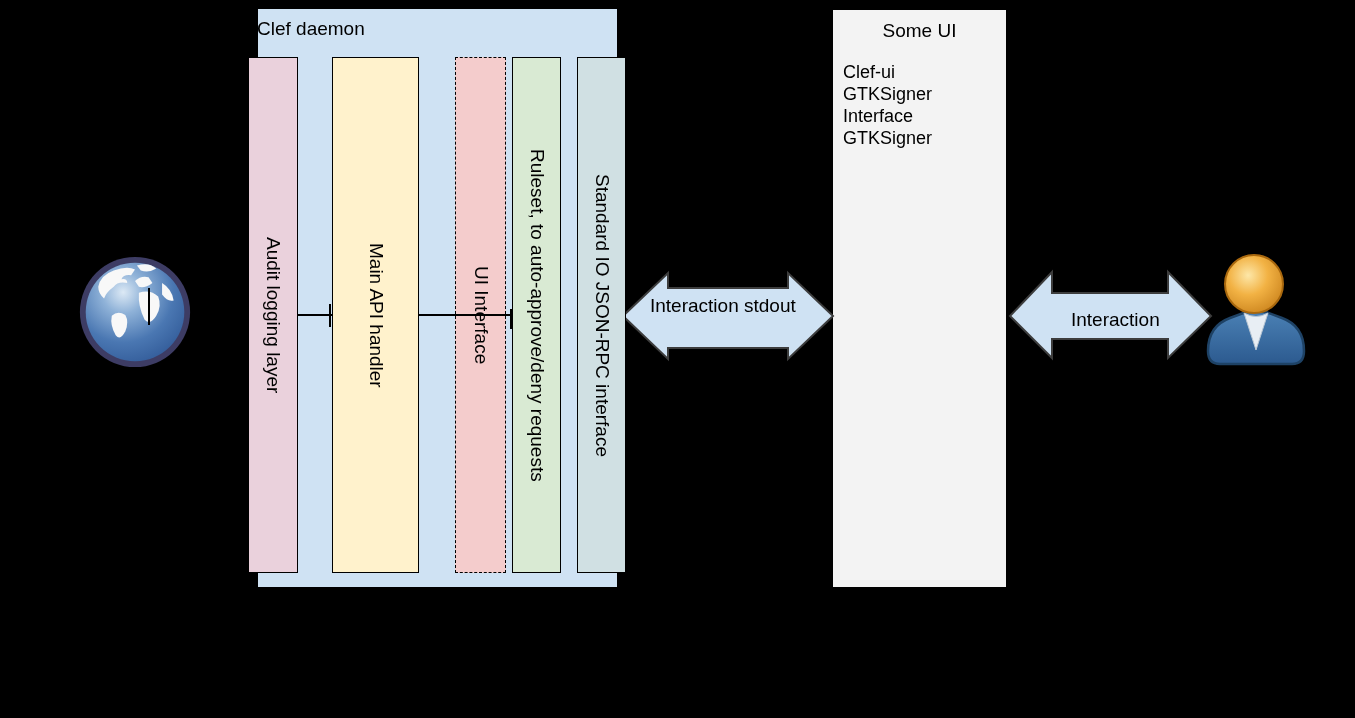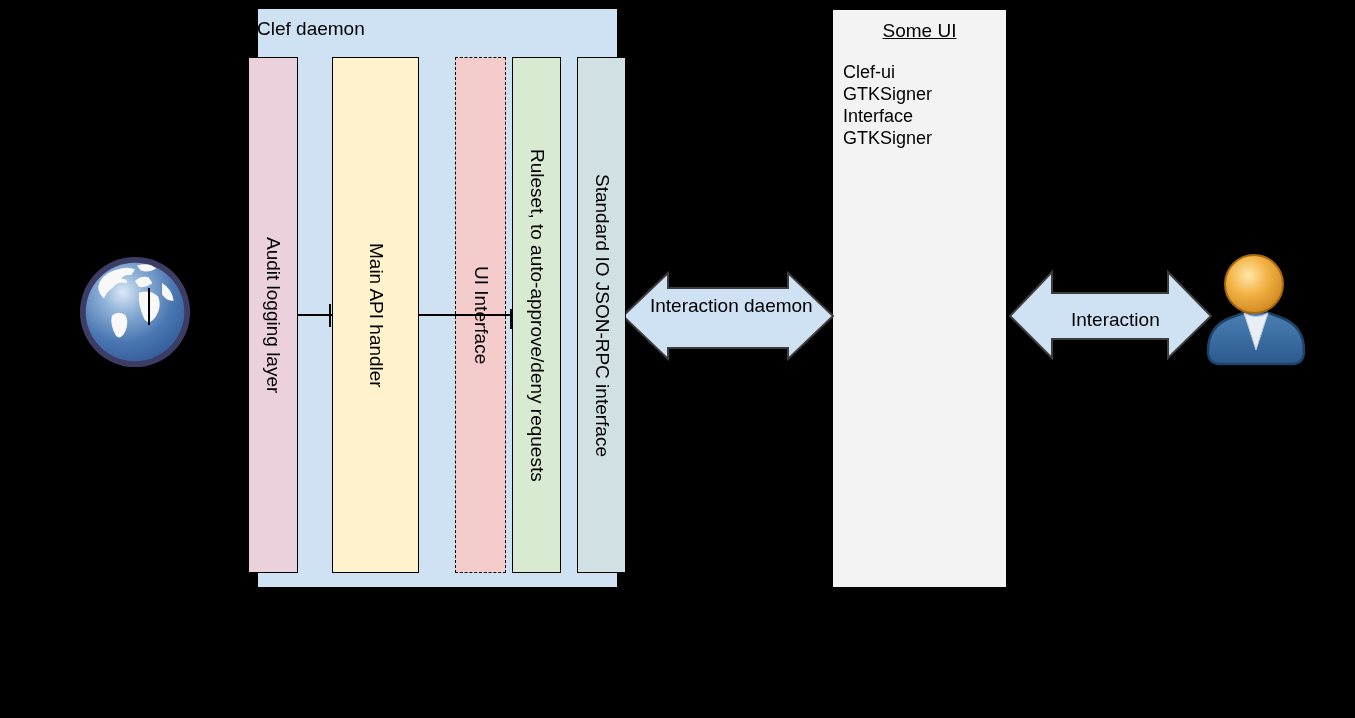--- a/index.html
+++ b/index.html
@@ -62,21 +62,21 @@
   }
 
   
   #some-ui-box{
     left:832px;top:9px;width:175px;height:579px;
     border:1.5px solid #000;box-sizing:border-box;
     z-index:1;
   }
   #some-ui-title{
     left:832px;top:20px;width:175px;
-    text-align:center;font-size:19px;z-index:2;text-decoration:underline;
+    text-align:center;font-size:19px;z-index:2;
   }
   #some-ui-list{
     left:843px;top:61px;width:160px;
     font-size:18px;line-height:22px;z-index:2;
   }
   #some-ui-list .ui-item{display:block;}
 
   
   #globe-wrap {left:77px;top:254px;width:116px;height:116px;}
   #person-wrap{left:1206px;top:252px;width:100px;height:115px;}
@@ -129,21 +129,21 @@
   <span class="vlabel">Ruleset, to auto-approve/deny requests</span>
 </div>
 <div class="abs col" id="col-stdio" style="background: rgb(208, 224, 227);">
   <span class="vlabel">Standard IO JSON-RPC interface</span>
 </div>
 
 <svg class="abs" id="arrow-left-svg" width="218" height="96" viewBox="0 0 218 96">
   <polygon points="3,48 48,5 48,20 168,20 168,5 213,48 168,91 168,80 48,80 48,91" stroke="#3d3d3d" stroke-width="2" fill="#cfe2f3"></polygon>
 </svg>
 <div class="abs" id="arrow-left-label">
-  <div>Interaction daemon</div>
+  <div>Interaction stdout</div>
 </div>
 
 <div class="abs" id="some-ui-box" style="background: rgb(243, 243, 243);"></div>
 <div class="abs" id="some-ui-title">Some UI</div>
 <div class="abs" id="some-ui-list">
   <span class="ui-item">Clef-ui</span>
   <span class="ui-item">GTKSigner</span>
   <span class="ui-item">Interface</span>
   <span class="ui-item">GTKSigner</span>
 </div>

